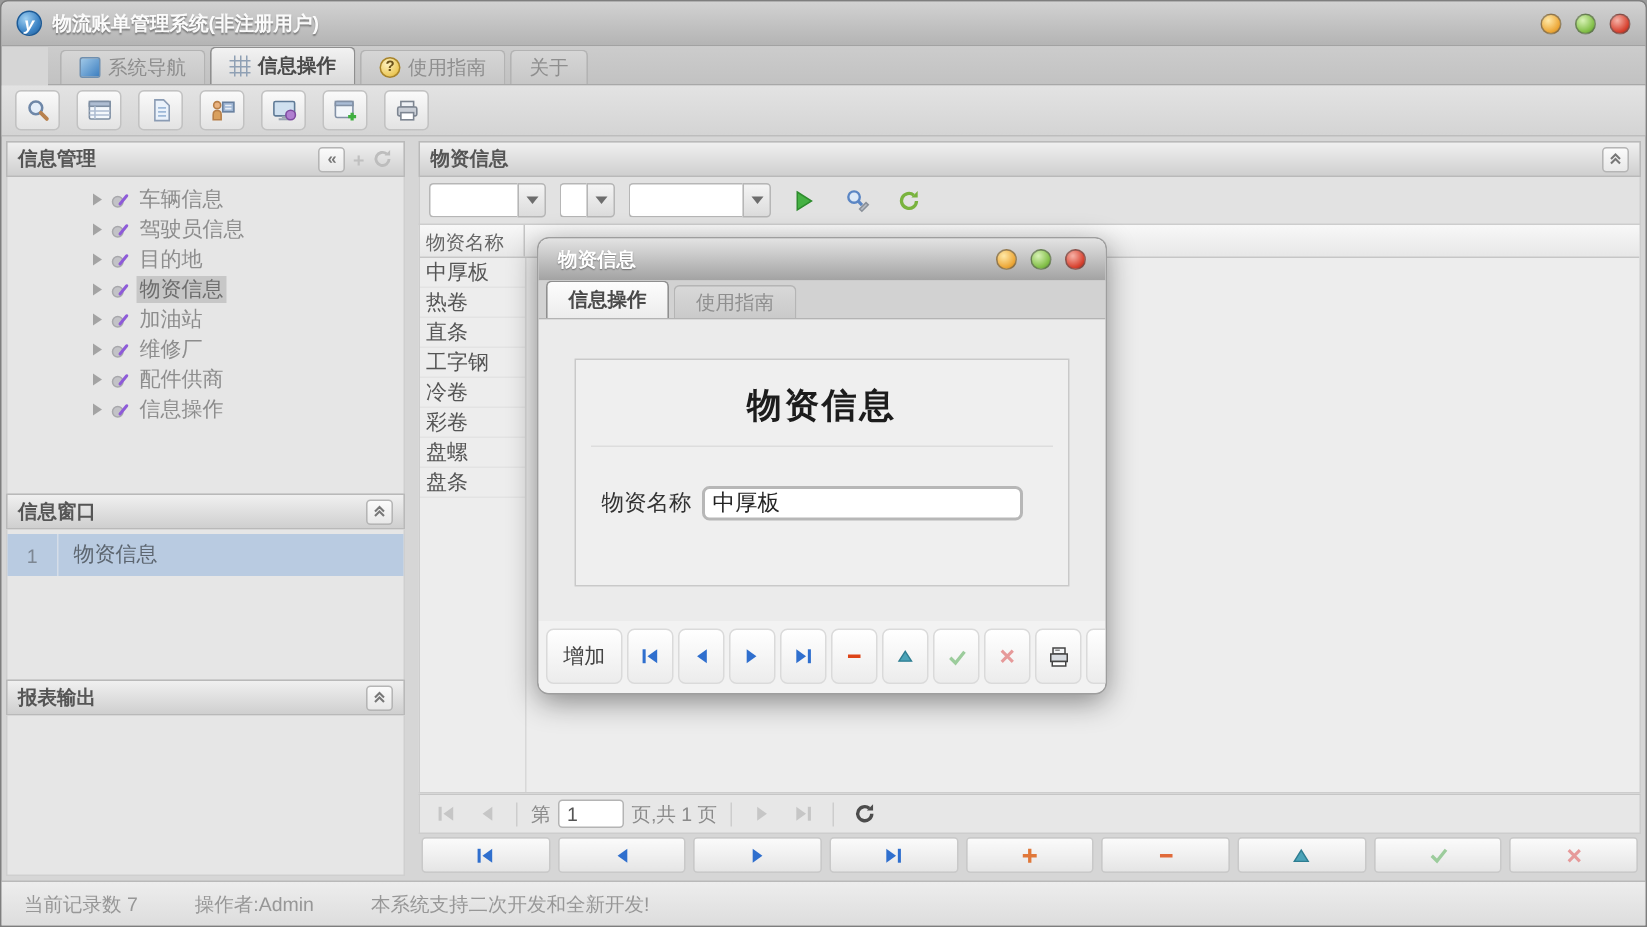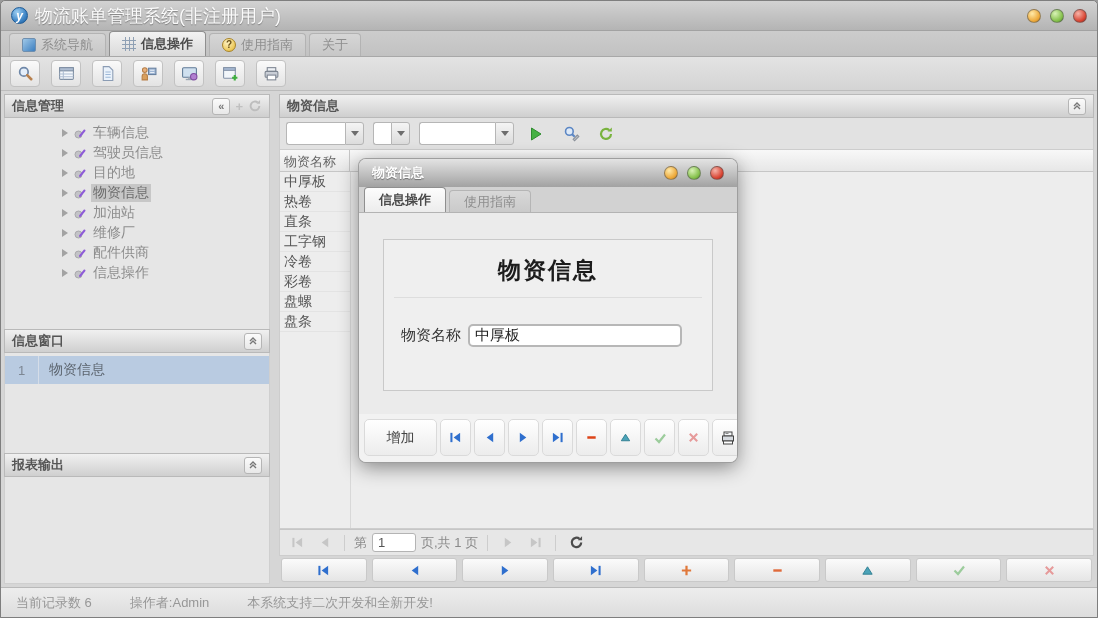--- a/index.html
+++ b/index.html
@@ -9,30 +9,30 @@
   #window { position:relative; width:1098px; height:618px; background:#d6d6d6;
             border:1px solid #7e7e7e; border-radius:5px 5px 0 0; overflow:hidden; }
 
   
   .titlebar { height:30px; display:flex; align-items:center; padding:0 10px;
     background:linear-gradient(#d2d2d2,#b4b4b4); border-bottom:1px solid #a2a2a2; border-radius:5px 5px 0 0; }
   .logo { width:17px; height:17px; border-radius:50%; margin-right:7px;
     background:radial-gradient(circle at 35% 30%, #9fd0f2, #3e85c6 60%, #1f5d99);
     border:1px solid #1c5a96; color:#fff; font-weight:bold; font-style:italic; font-size:12px;
     display:flex; align-items:center; justify-content:center; }
-  .win-title { color:#fbfbfb; font-size:18px; font-weight:normal; text-shadow:0 1px 1px rgba(0,0,0,.35); }
+  .win-title { color:#fbfbfb; font-size:13px; font-weight:bold; text-shadow:0 1px 1px rgba(0,0,0,.35); }
   .winbtns { margin-left:auto; display:flex; gap:9px; }
   .roundbtn { width:14px; height:14px; border-radius:50%; border:1px solid rgba(90,90,90,.6); }
   .rb-amber { background:radial-gradient(circle at 35% 30%, #ffe9a8, #eda93a 65%, #c07d18); }
   .rb-green { background:radial-gradient(circle at 35% 30%, #d8f2b6, #84c04a 65%, #4f8c28); }
   .rb-red   { background:radial-gradient(circle at 35% 30%, #f6b3a8, #d84432 65%, #a31f12); }
 
   
   .tabstrip { height:26px; background:linear-gradient(#cccccc,#c2c2c2); border-bottom:1px solid #a8a8a8;
-    display:flex; align-items:flex-end; padding-left:8px; gap:3px; }
+    display:flex; align-items:flex-end; padding-left:8px; gap:3px;margin-left:31px; }
   .tab { height:23px; display:flex; align-items:center; gap:5px; padding:0 12px;
     border:1px solid #b3b3b3; border-bottom:none; border-radius:4px 4px 0 0;
     background:linear-gradient(#d6d6d6,#c7c7c7); color:#8e8e8e; font-size:13px; }
   .tab.active { height:25px; background:linear-gradient(#f2f2f2,#dadada); border-color:#8f8f8f;
     color:#4c4c4c; font-weight:bold; }
   .tabicon { width:14px; height:14px; display:inline-block; }
   .icon-navsq { background:linear-gradient(135deg,#9fc8e8,#3d7fc0); border:1px solid #6f8faf; border-radius:2px; }
   .icon-grid { background:
       linear-gradient(#8fa0b4,#8fa0b4) 0 3px/14px 1px no-repeat,
       linear-gradient(#8fa0b4,#8fa0b4) 0 7px/14px 1px no-repeat,
@@ -127,21 +127,21 @@
   .fs-heading { text-align:center; margin-top:15px; font-family:"Liberation Serif","DejaVu Serif",serif;
     font-size:23px; font-weight:bold; color:#1c1c1c; letter-spacing:2px; }
   .fs-rule { border:none; border-top:1px solid #dddddd; margin:11px 10px 0 10px; }
   .fs-row { margin-top:26px; display:flex; align-items:center; padding-left:17px; gap:7px; }
   .fs-label { font-size:15px; color:#333; }
   .fs-input { width:214px; height:23px; border:2px solid #b7b7b7; border-radius:5px; background:#fff;
     font-size:15px; color:#222; padding-left:5px; font-family:inherit; }
   .dlg-footer { height:48px; flex:none; background:#f2f2f2; display:flex; gap:3px; padding:5px 5px; overflow:hidden; }
   .dlg-btn { height:37px; flex:none; border:1px solid #dadada; border-radius:5px;
     background:linear-gradient(#ffffff,#ececec); display:flex; align-items:center; justify-content:center; }
-  .dlg-btn.txt { width:73px; font-size:14px; color:#444; }
+  .dlg-btn.txt { width:51px; font-size:14px; color:#444; }
   .dlg-btn.ico { width:31px; }
 
   svg { display:block; }
 </style>
 </head>
 <body>
 
 <div id="window">
 
   <div class="titlebar">
@@ -492,21 +492,21 @@
         <span class="btm-btn">
             <svg width="13" height="13" viewBox="0 0 14 14">
               <path d="M3 3 L11 11 M11 3 L3 11" stroke="#e69a9a" stroke-width="2.2"></path>
             </svg>
           </span>
       </div>
     </div>
   </div>
 
   <div class="statusbar">
-    <span>当前记录数 6</span>
+    <span>当前记录数 7</span>
     <span>操作者:Admin</span>
     <span>本系统支持二次开发和全新开发!</span>
   </div>
 
   <div class="dialog">
     <div class="dlg-title">
       <span>物资信息</span>
       <span class="winbtns" style="margin-left:auto;">
         <span class="roundbtn rb-amber"></span>
         <span class="roundbtn rb-green"></span>

